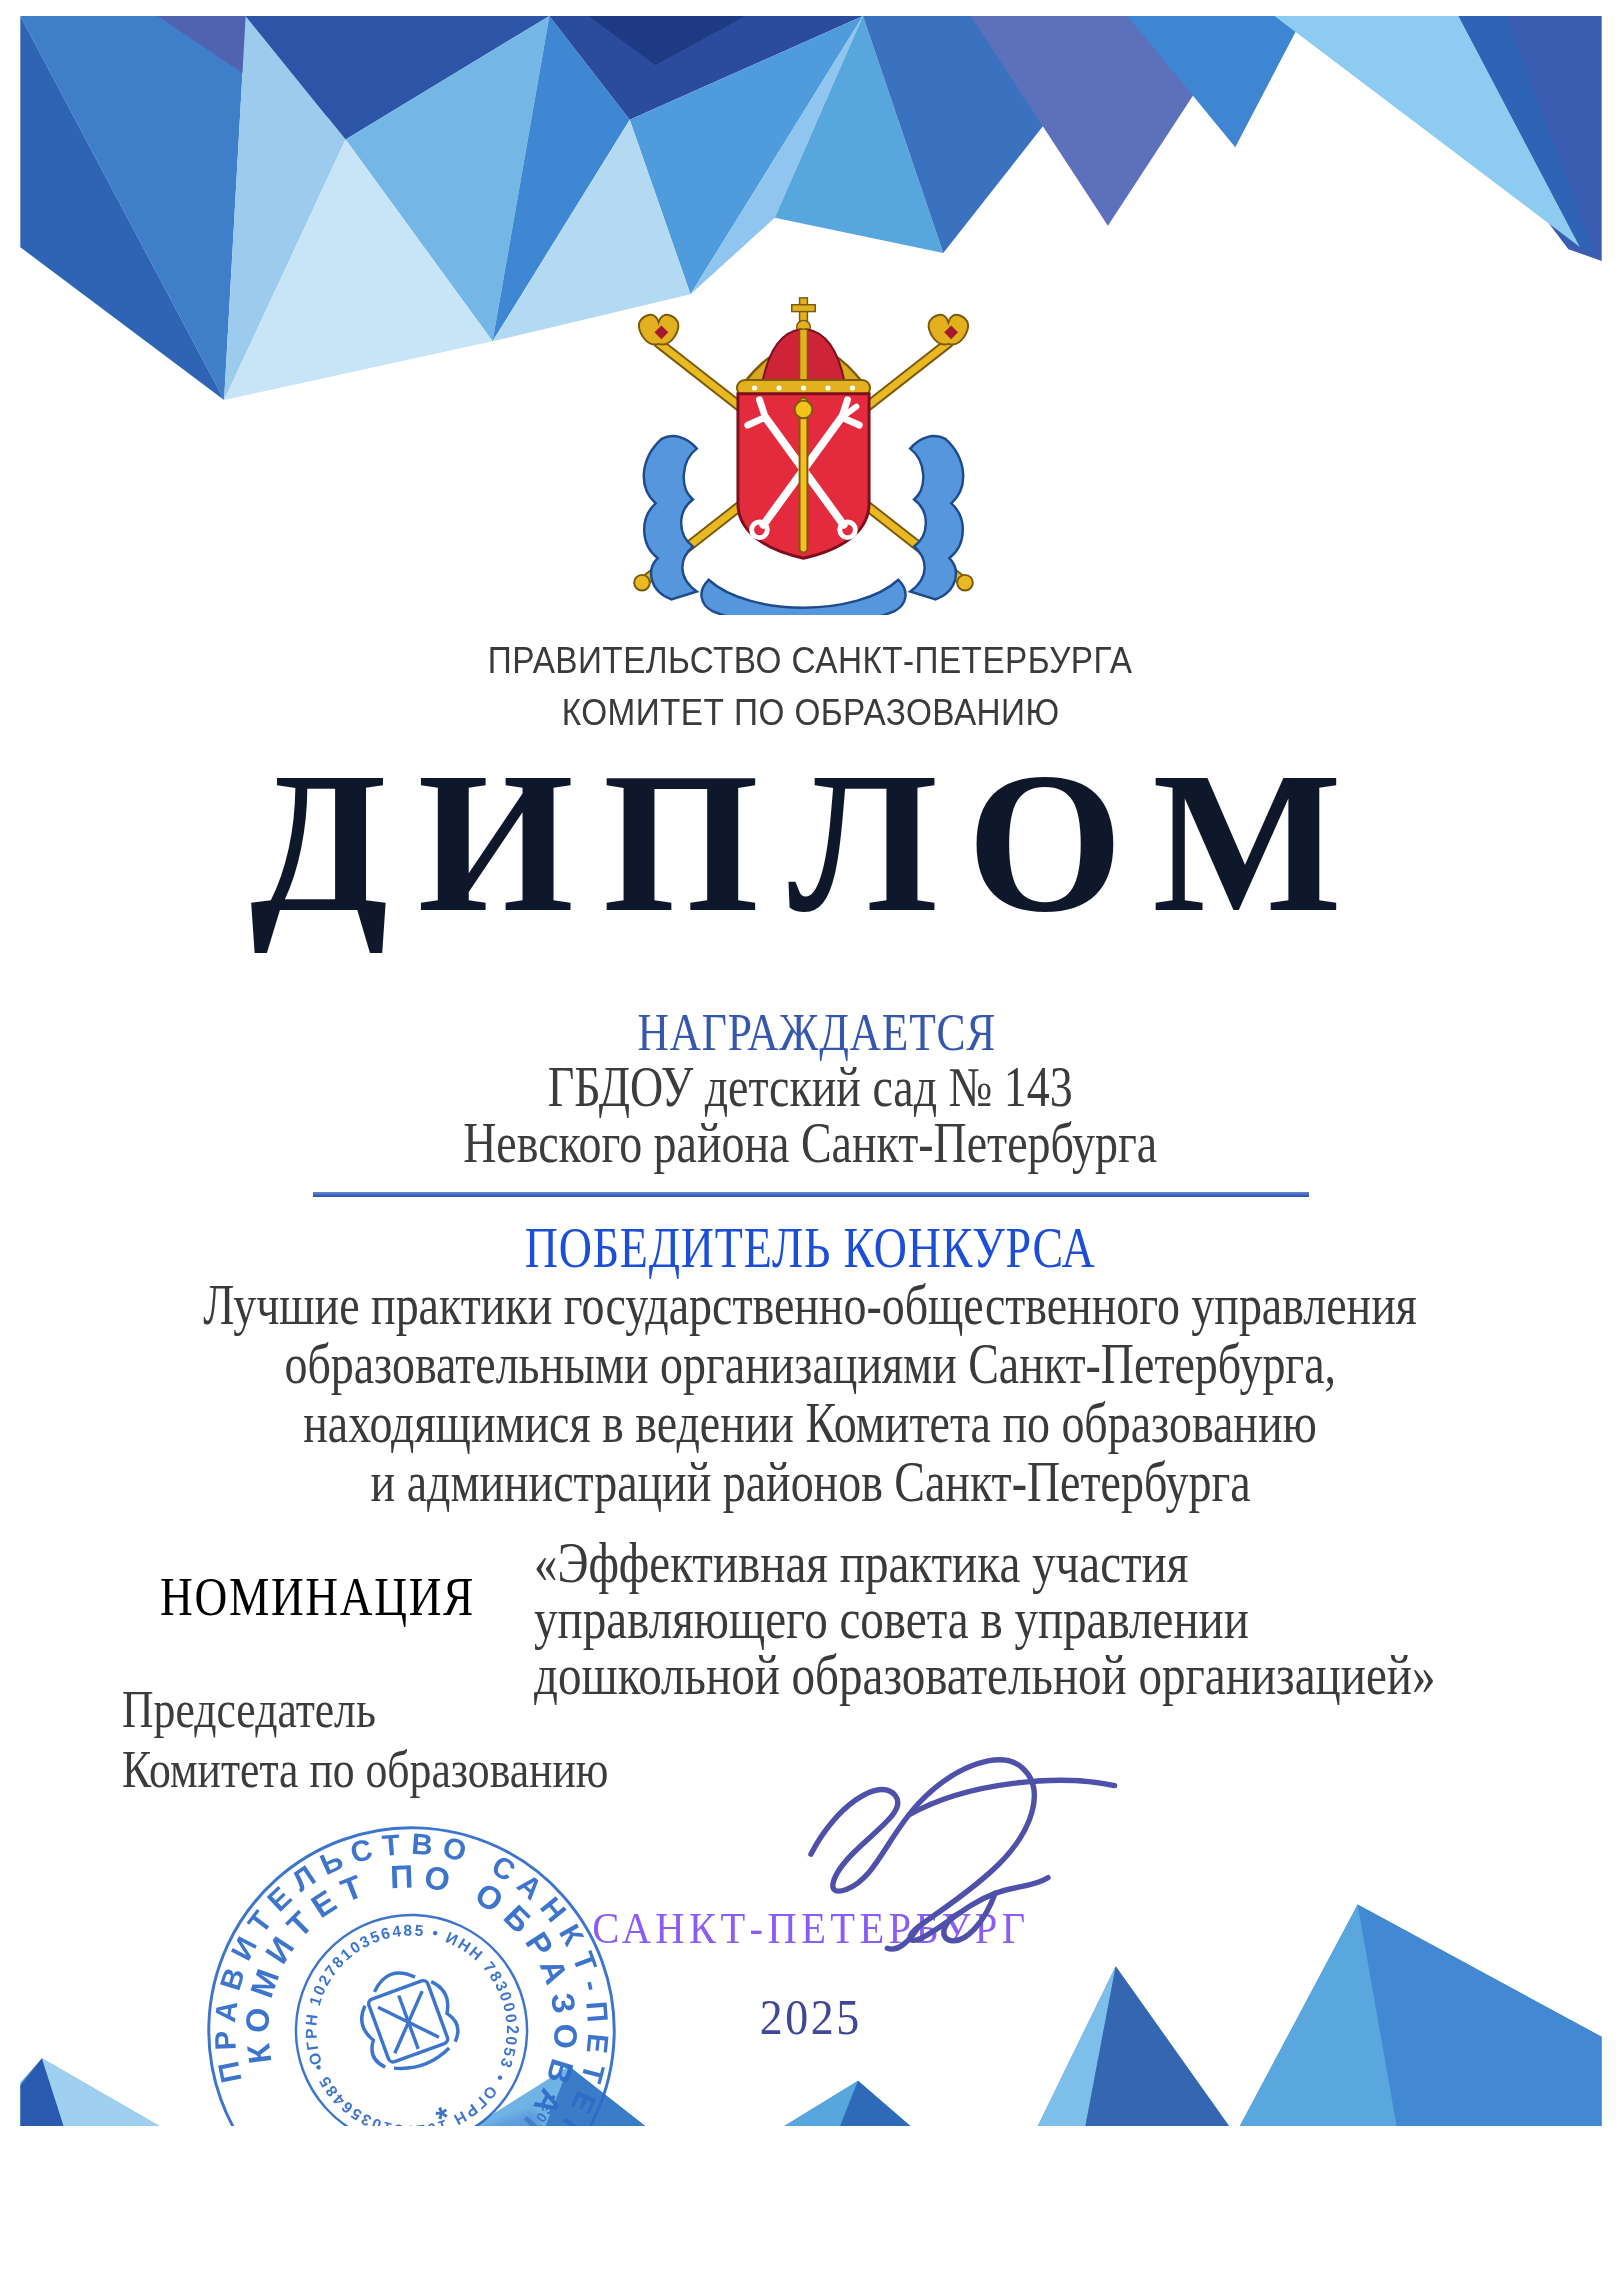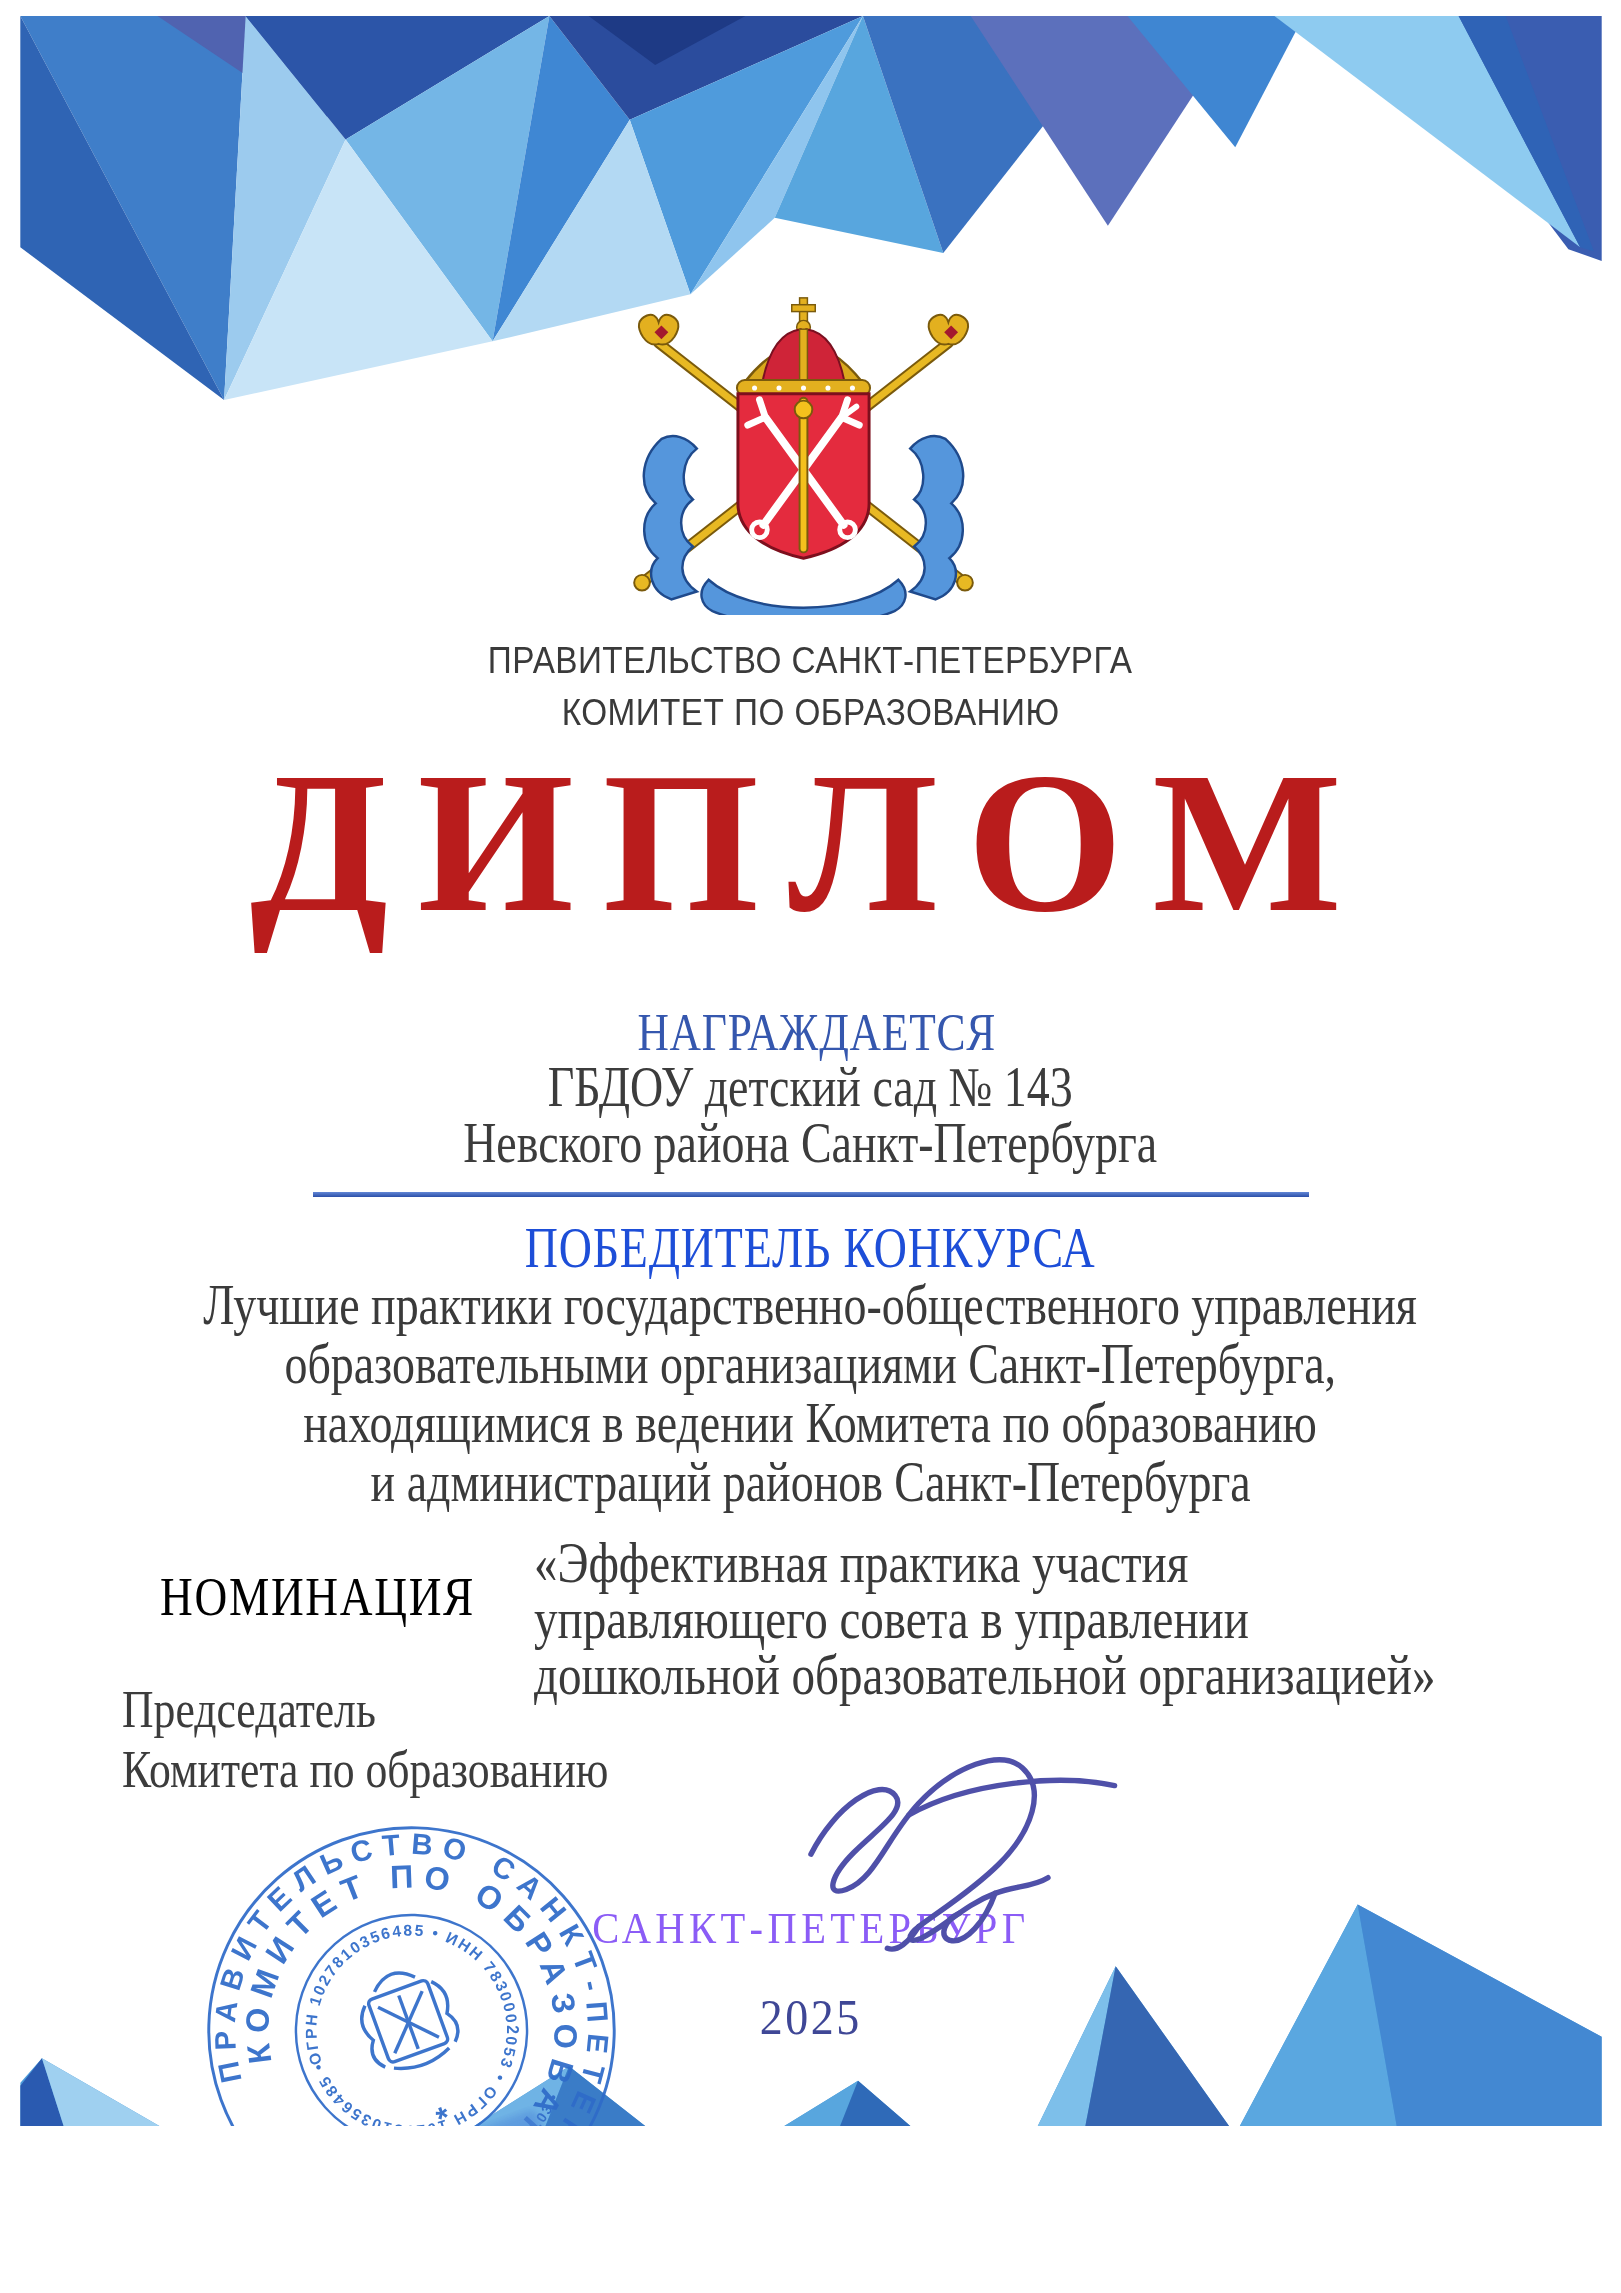--- a/index.html
+++ b/index.html
@@ -6,21 +6,21 @@
   .page{position:relative;width:1621px;height:2126px;background:#ffffff;overflow:hidden;
         font-family:"Liberation Serif", serif;color:#3a3a3a;}
   .abs{position:absolute;}
   .center-abs{position:absolute;left:0;right:0;text-align:center;}
   .cond{display:inline-block;transform:scaleX(.82);transform-origin:center center;white-space:nowrap;}
   .cond9{display:inline-block;transform:scaleX(.9);transform-origin:center center;white-space:nowrap;}
   .cond-left{display:inline-block;transform:scaleX(.84);transform-origin:left center;white-space:nowrap;}
 
   .org-block{top:635px;font-family:"Liberation Sans",sans-serif;font-size:37px;line-height:52px;
              color:#3a3a3a;letter-spacing:0.5px;z-index:3;}
-  .diploma-title{top:737px;font-size:201px;line-height:211px;font-weight:700;color:#b91c1c;
+  .diploma-title{top:737px;font-size:201px;line-height:211px;font-weight:700;color:#0f172a;
                  letter-spacing:29px;z-index:3;}
   .awarded{top:1002px;font-size:53px;color:#3557ae;letter-spacing:1px;z-index:3;margin-left:12px;}
   .recipient{top:1059px;font-size:56px;line-height:56px;color:#3c3c3c;z-index:3;}
   .divider{position:absolute;top:1192px;left:313px;width:996px;height:4.9px;z-index:3;
            background:linear-gradient(#6287d6,#2c4fa8);}
   .winner{top:1216px;font-size:56px;color:#1d4ed8;letter-spacing:1px;z-index:3;}
   .contest{top:1276px;font-size:56px;line-height:59px;color:#3a3a3a;z-index:3;}
   .nom-label{left:160px;top:1566px;font-size:54px;color:#000000;letter-spacing:2px;z-index:3;}
   .nom-text{left:534px;top:1535px;font-size:56px;line-height:56px;color:#3a3a3a;text-align:left;z-index:3;}
   .signer-role{left:122px;top:1680px;font-size:52px;line-height:60px;color:#3c3c3c;z-index:3;}

